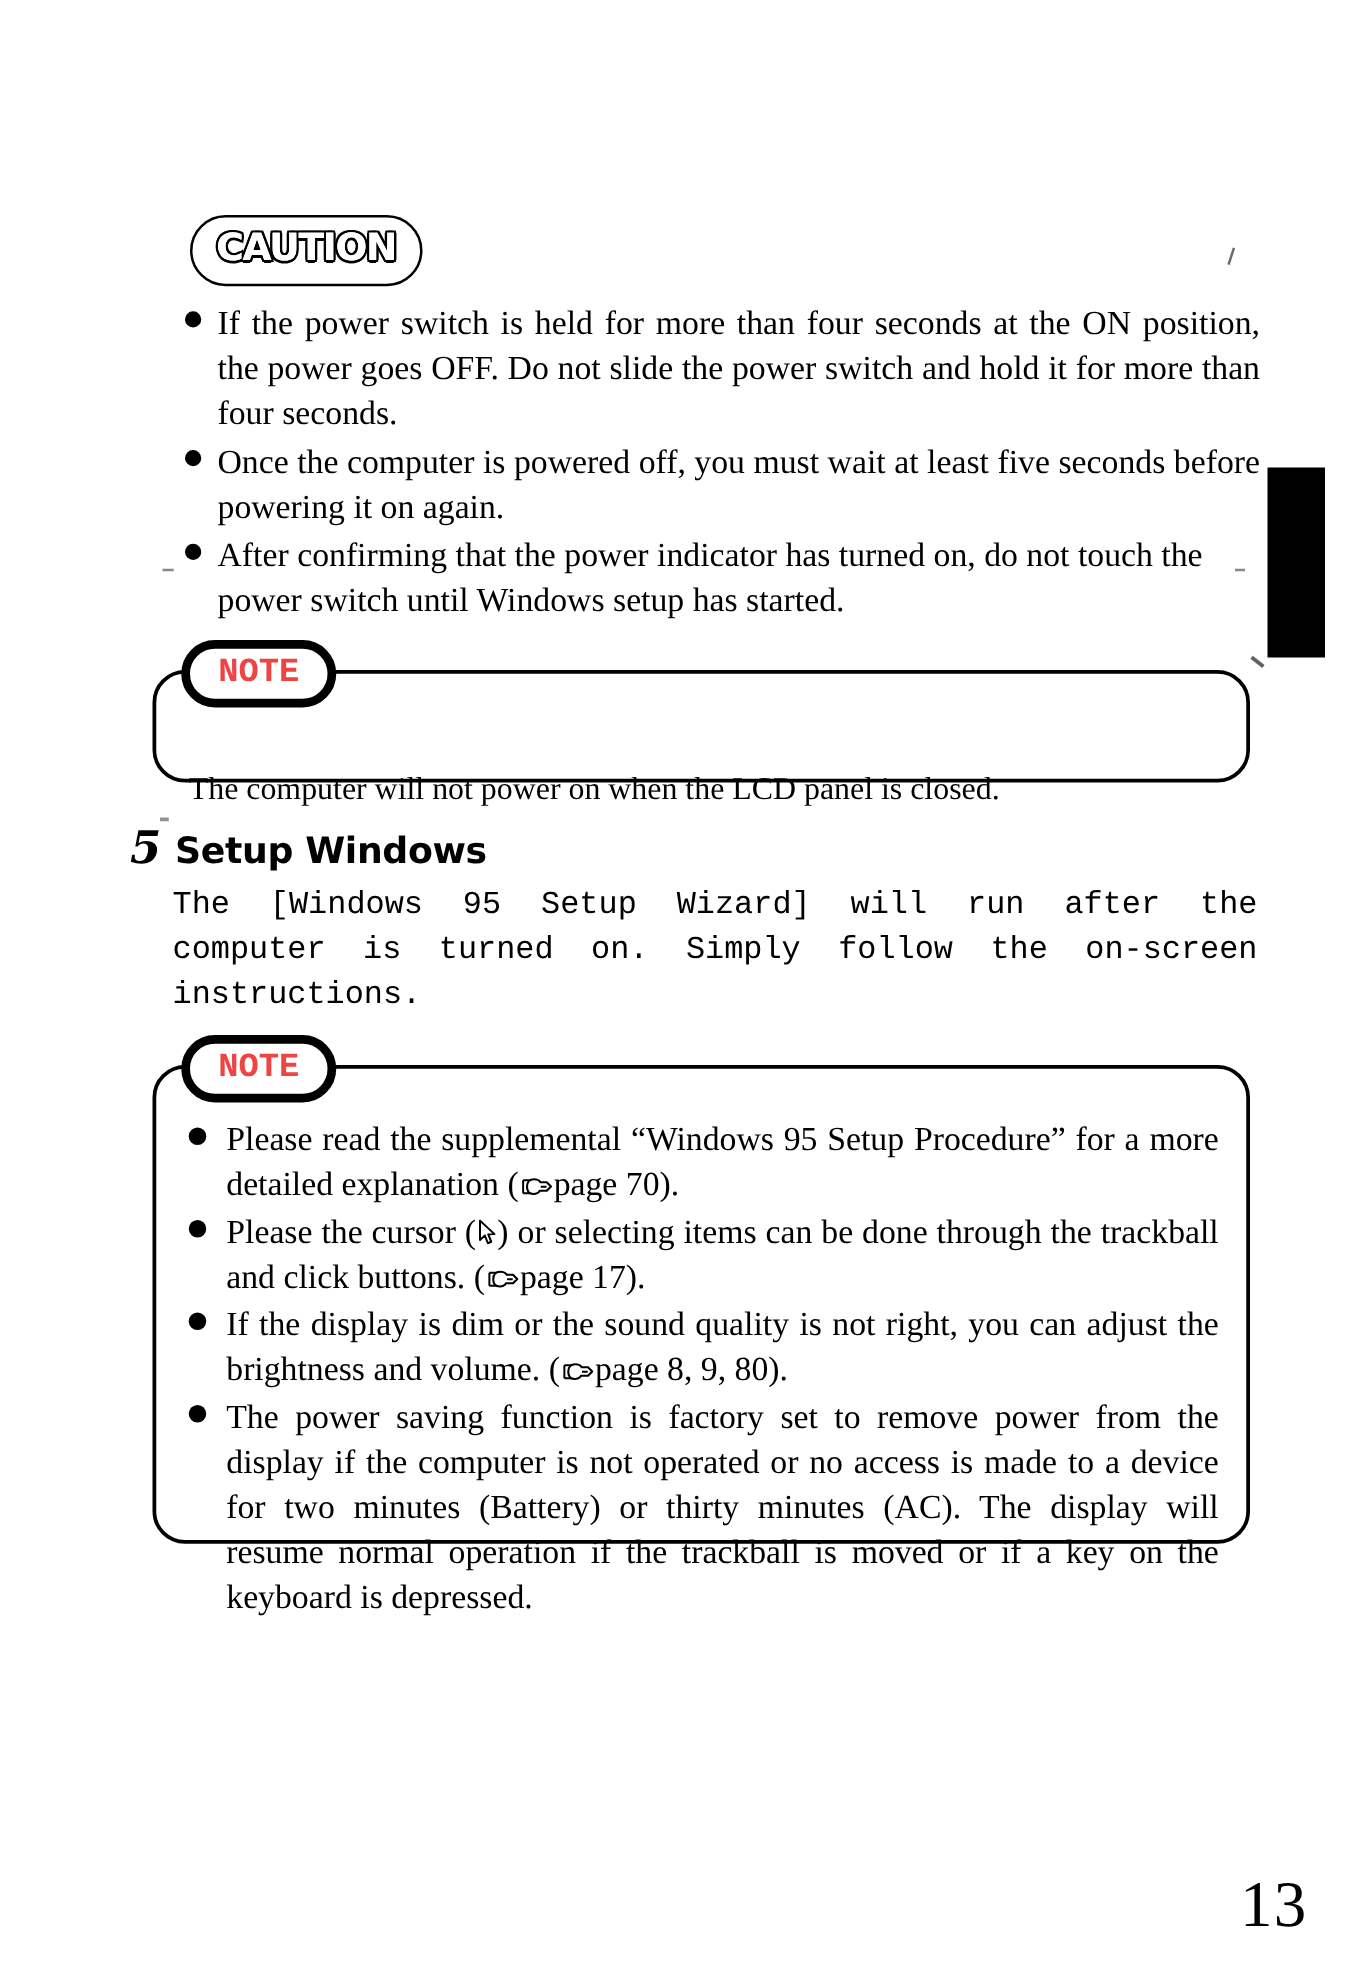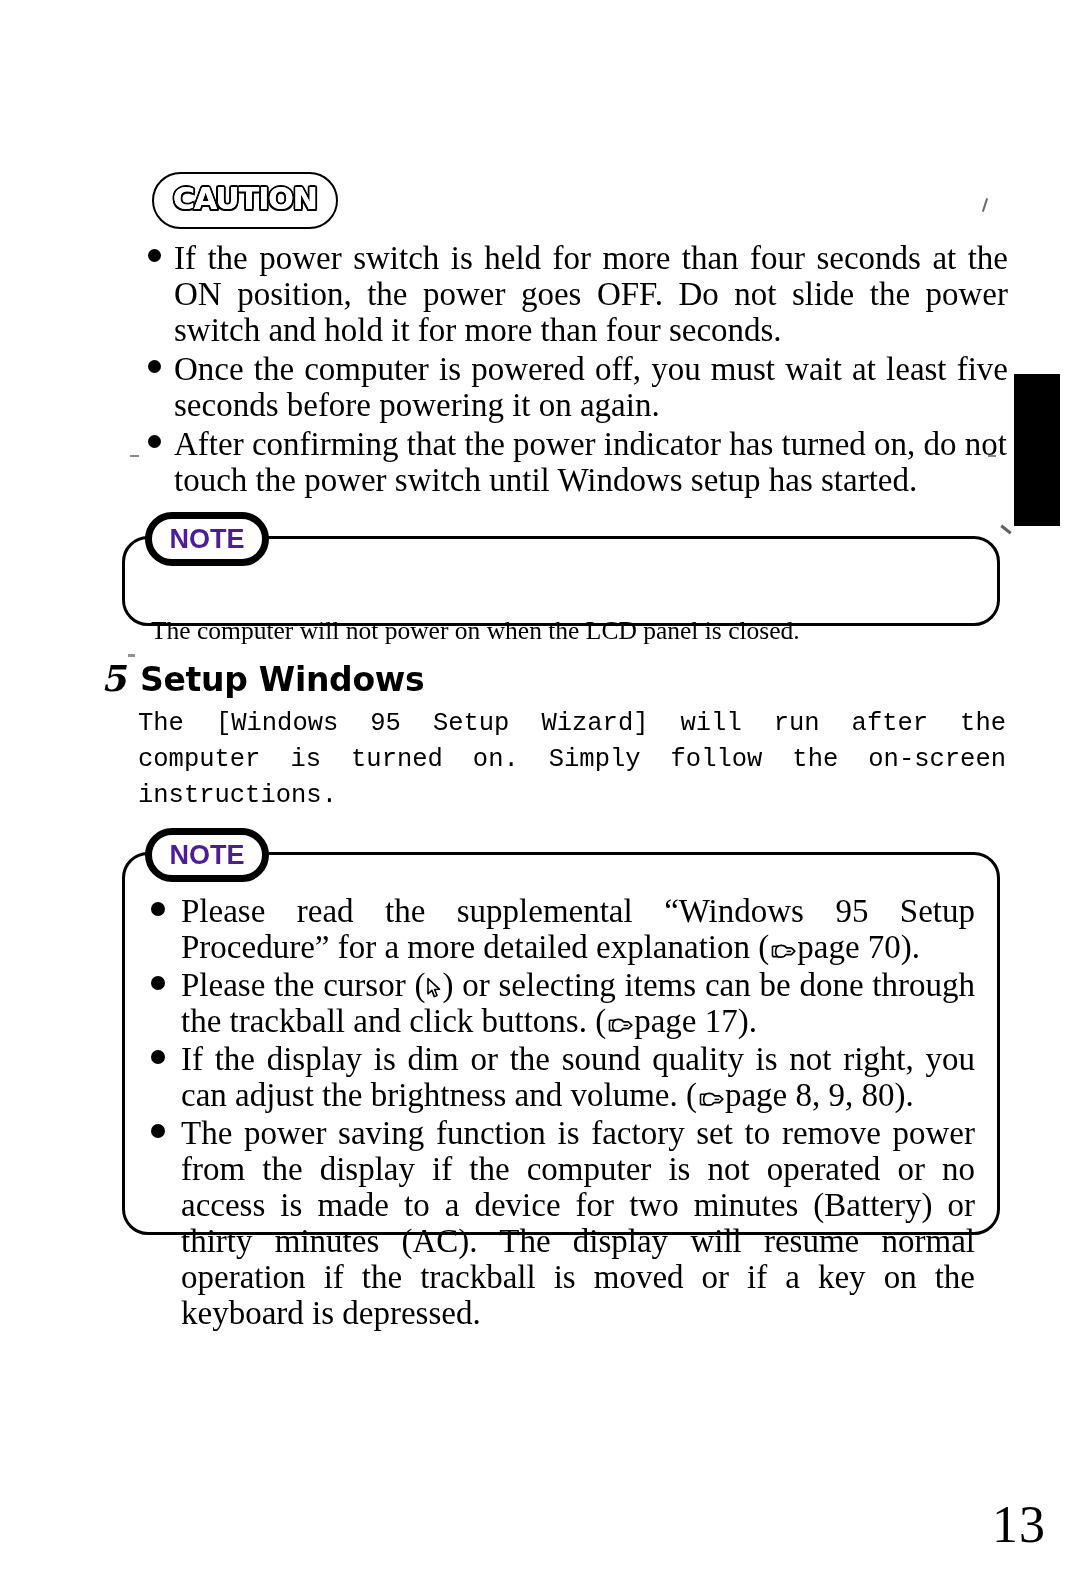--- a/index.html
+++ b/index.html
@@ -106,21 +106,21 @@
   .bullet-dot::before {
     content: "";
     display: block;
     width: 13px;
     height: 13px;
     border-radius: 50%;
     background: #000;
   }
   .bullet-text {
     flex: 1 1 auto;
-    font-size: 33px;
+    font-size: 27px;
     line-height: 36px;
     text-align: justify;
     text-justify: inter-word;
   }
   .bullet-text.nojustify { text-align: left; }
 
   
   .note-box {
     position: absolute;
     border: 3px solid #000;
@@ -136,25 +136,25 @@
     height: 54px;
     background: #ffffff;
     border: 7px solid #000;
     border-radius: 27px;
     box-sizing: border-box;
     display: flex;
     align-items: center;
     justify-content: center;
   }
   .note-badge span {
-    font-family: Liberation Sans, sans-serif;
+    font-family: Liberation Mono, monospace;
     font-weight: 700;
     font-size: 27px;
     letter-spacing: 0px;
-    color: #4c1d95;
+    color: #ef4444;
     line-height: 1;
   }
   
   .note-mask {
     position: absolute;
     left: 22px;
     top: -6px;
     width: 120px;
     height: 10px;
     background: #ffffff;
@@ -187,21 +187,21 @@
     font-family: "DejaVu Serif", serif;
     font-weight: 700;
     font-style: italic;
     font-size: 36px;
     line-height: 1;
     margin-right: 11px;
   }
   .section-title {
     font-family: "DejaVu Sans", sans-serif;
     font-weight: 700;
-    font-size: 33px;
+    font-size: 29px;
     line-height: 1;
     letter-spacing: -0.3px;
   }
 
   .section-para {
     position: absolute;
     left: 138px;
     top: 706px;
     width: 868px;
     font-size: 25.5px;

